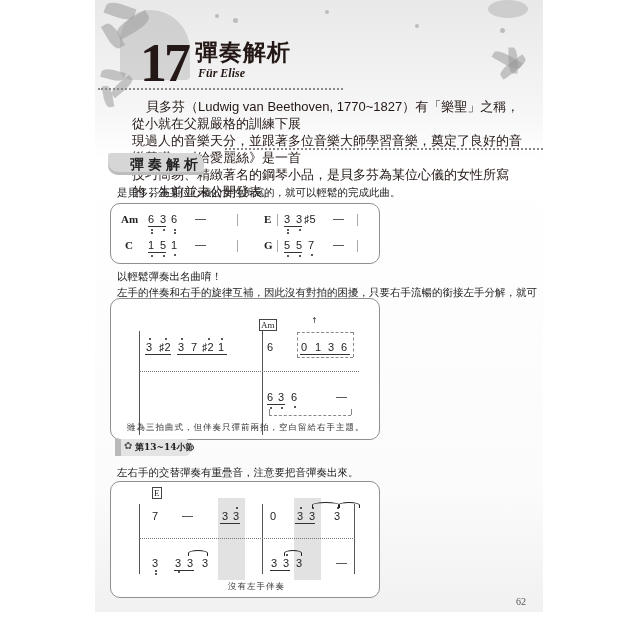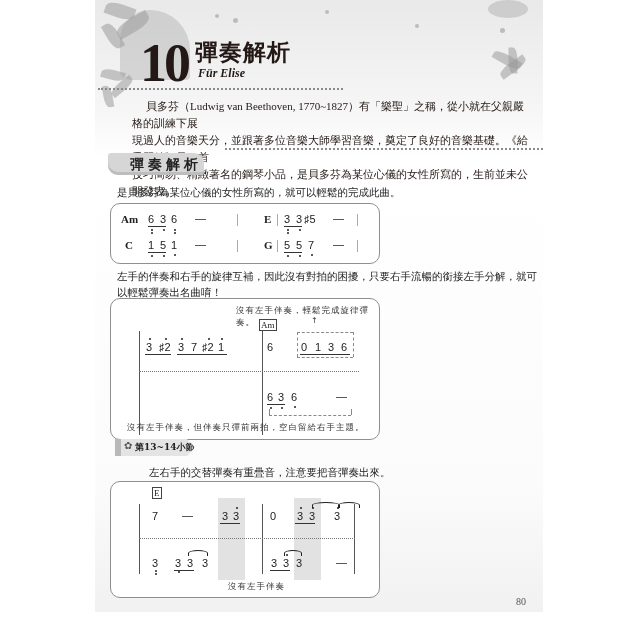--- a/index.html
+++ b/index.html
@@ -10,22 +10,22 @@
   .deco { position:absolute; }
   .petal { position:absolute; border-radius:50% 0; background:#9a9a9a; opacity:.55; }
   .dot { position:absolute; border-radius:50%; background:#bcbcbc; }
   .header-num { position:absolute; left:140px; top:36px; font-family:"Liberation Serif", serif; font-weight:bold;
                 font-size:54px; line-height:54px; color:#231815; letter-spacing:-3px; }
   .header-title { position:absolute; left:195px; top:37px; font-size:23px; font-weight:bold; color:#231815;
                   font-family:"DejaVu Serif", serif; letter-spacing:1px; }
   .header-sub { position:absolute; left:198px; top:66px; font-family:"Liberation Serif", serif; font-style:italic;
                 font-weight:bold; font-size:12px; color:#231815; }
   .dotted-rule { position:absolute; height:0; border-top:2px dotted #8a8a8a; }
-  .intro { position:absolute; left:132px; top:98px; width:400px; font-size:11px; line-height:17px; color:#231815;
-           font-family:Liberation Serif, serif; }
+  .intro { position:absolute; left:132px; top:98px; width:400px; font-size:13px; line-height:17px; color:#231815;
+           font-family:Liberation Sans, sans-serif; }
   .intro p { margin:0; }
   .intro .first { text-indent:14px; }
   .banner { position:absolute; left:108px; top:153px; width:96px; height:22px; background:#d6d6d6;
             border-radius:3px 10px 3px 10px; box-shadow:inset 0 -3px 0 #bdbdbd; }
   .banner span { position:absolute; left:22px; top:3px; font-size:14px; font-weight:bold; letter-spacing:4px; color:#222;
                  font-family:"DejaVu Sans", sans-serif; }
   .text { position:absolute; font-family:"DejaVu Sans", sans-serif; font-size:10.5px; line-height:16px; color:#222; }
   .box { position:absolute; border:1px solid #8f8f8f; border-radius:10px; background:#fff; }
   .n { position:absolute; font-family:"Liberation Sans", sans-serif; font-size:11px; color:#222; }
   .serifb { position:absolute; font-family:"Liberation Serif", serif; font-weight:bold; font-size:11px; color:#222; }
@@ -64,21 +64,21 @@
   <div class="dot" style="left:320px;top:24px;width:4px;height:4px;"></div>
   <div class="dot" style="left:405px;top:28px;width:5px;height:5px;"></div>
   <div class="deco" style="left:385px;top:0;width:63px;height:100px;">
     <div class="petal" style="left:8px;top:0px;width:40px;height:18px;border-radius:50%;background:#b5b5b5;"></div>
     <div class="petal" style="left:12px;top:55px;width:30px;height:10px;transform:rotate(30deg);"></div>
     <div class="petal" style="left:18px;top:62px;width:30px;height:10px;transform:rotate(-35deg);"></div>
     <div class="petal" style="left:20px;top:56px;width:26px;height:9px;transform:rotate(90deg);"></div>
   </div>
 </div>
 
-<div class="header-num">10</div>
+<div class="header-num">17</div>
 <div class="header-title">彈奏解析</div>
 <div class="header-sub">Für Elise</div>
 <div class="dotted-rule" style="left:98px;top:88px;width:245px;"></div>
 
 <div class="intro">
   <p class="first">貝多芬（Ludwig van Beethoven, 1770~1827）有「樂聖」之稱，從小就在父親嚴格的訓練下展</p>
   <p>現過人的音樂天分，並跟著多位音樂大師學習音樂，奠定了良好的音樂基礎。《給愛麗絲》是一首</p>
   <p>技巧簡易、精緻著名的鋼琴小品，是貝多芬為某位心儀的女性所寫的，生前並未公開發表。</p>
 </div>
 <div class="dotted-rule" style="left:225px;top:148px;width:318px;"></div>
@@ -131,26 +131,25 @@
   <div class="n" style="left:197px;top:35px;">7</div>
   <div class="ul" style="left:173px;top:48px;width:18px;"></div>
   <div class="dotmk" style="left:176px;top:51px;"></div>
     <div class="dotmk" style="left:188px;top:51px;"></div>
     <div class="dotmk" style="left:200px;top:50px;"></div>
   <div class="n" style="left:222px;top:34px;">—</div>
   <div class="bar" style="left:246px;top:36px;height:12px;background:#aaa;"></div>
 </div>
 
 <div class="text" style="left:117px;top:268px;">
+  <div>以輕鬆彈奏出名曲唷！</div>
   <div>左手的伴奏和右手的旋律互補，因此沒有對拍的困擾，只要右手流暢的銜接左手分解，就可</div>
-  <div>以輕鬆彈奏出名曲唷！</div>
 </div>
 
 <div class="box" style="left:110px;top:298px;width:268px;height:140px;">
-  <div class="hand" style="left:125px;top:6px;">沒有左手伴奏，輕鬆完成旋律彈奏。</div>
   <div class="chordbox" style="left:148px;top:20px;">Am</div>
   <div class="hand" style="left:200px;top:17px;font-size:8px;">↑</div>
   <div class="bar" style="left:28px;top:32px;height:104px;background:#555;"></div>
   <div class="bar" style="left:151px;top:32px;height:104px;background:#555;"></div>
   <div class="hdash" style="left:28px;top:72px;width:220px;border-top:1px dotted #777;"></div>
   <div class="n" style="left:35px;top:42px;">3</div>
   <div class="n" style="left:48px;top:42px;">♯2</div>
   <div class="n" style="left:67px;top:42px;">3</div>
   <div class="n" style="left:80px;top:42px;">7</div>
   <div class="n" style="left:91px;top:42px;">♯2</div>
@@ -177,29 +176,29 @@
   <div class="n" style="left:167px;top:92px;">3</div>
   <div class="n" style="left:180px;top:92px;">6</div>
   <div class="ul" style="left:156px;top:105px;width:18px;"></div>
   <div class="dotmk" style="left:159px;top:108px;"></div>
     <div class="dotmk" style="left:170px;top:108px;"></div>
     <div class="dotmk" style="left:183px;top:107px;"></div>
   <div class="n" style="left:225px;top:91px;">—</div>
   <div class="hdash" style="left:158px;top:116px;width:82px;"></div>
   <div class="vdash" style="left:158px;top:110px;height:6px;"></div>
   <div class="vdash" style="left:240px;top:110px;height:6px;"></div>
-  <div class="hand" style="left:16px;top:123px;">沒有左手伴奏，但伴奏只彈前兩拍，空白留給右手主題。</div>
+  <div class="hand" style="left:16px;top:123px;">雖為三拍曲式，但伴奏只彈前兩拍，空白留給右手主題。</div>
 </div>
 
 <div class="tag">
   <i>✿</i>
   <span>第13~14小節</span>
 </div>
 
-<div class="text" style="left:117px;top:464px;margin-left:32px;">左右手的交替彈奏有重疊音，注意要把音彈奏出來。</div>
+<div class="text" style="left:117px;top:464px;">左右手的交替彈奏有重疊音，注意要把音彈奏出來。</div>
 
 <div class="box" style="left:110px;top:481px;width:268px;height:115px;">
   <div class="shade" style="left:107px;top:16px;width:27px;height:82px;"></div>
   <div class="shade" style="left:183px;top:16px;width:27px;height:82px;"></div>
   <div class="chordbox" style="left:41px;top:5px;">E</div>
   <div class="bar" style="left:28px;top:22px;height:70px;background:#555;"></div>
   <div class="bar" style="left:151px;top:22px;height:70px;background:#555;"></div>
   <div class="bar" style="left:243px;top:22px;height:70px;background:#555;"></div>
   <div class="hdash" style="left:28px;top:56px;width:216px;border-top:1px dotted #777;"></div>
   <div class="n" style="left:41px;top:28px;">7</div>
@@ -230,13 +229,13 @@
   <div class="n" style="left:160px;top:75px;">3</div>
   <div class="n" style="left:172px;top:75px;">3</div>
   <div class="n" style="left:185px;top:75px;">3</div>
   <div class="n" style="left:225px;top:74px;">—</div>
   <div class="dotmk" style="left:175px;top:72px;"></div>
   <div class="ul" style="left:159px;top:88px;width:20px;"></div>
   <div class="tie" style="left:173px;top:68px;width:16px;"></div>
   <div class="hand" style="left:117px;top:99px;">沒有左手伴奏</div>
 </div>
 
-<div class="pnum">80</div>
+<div class="pnum">62</div>
 
 </body></html>

